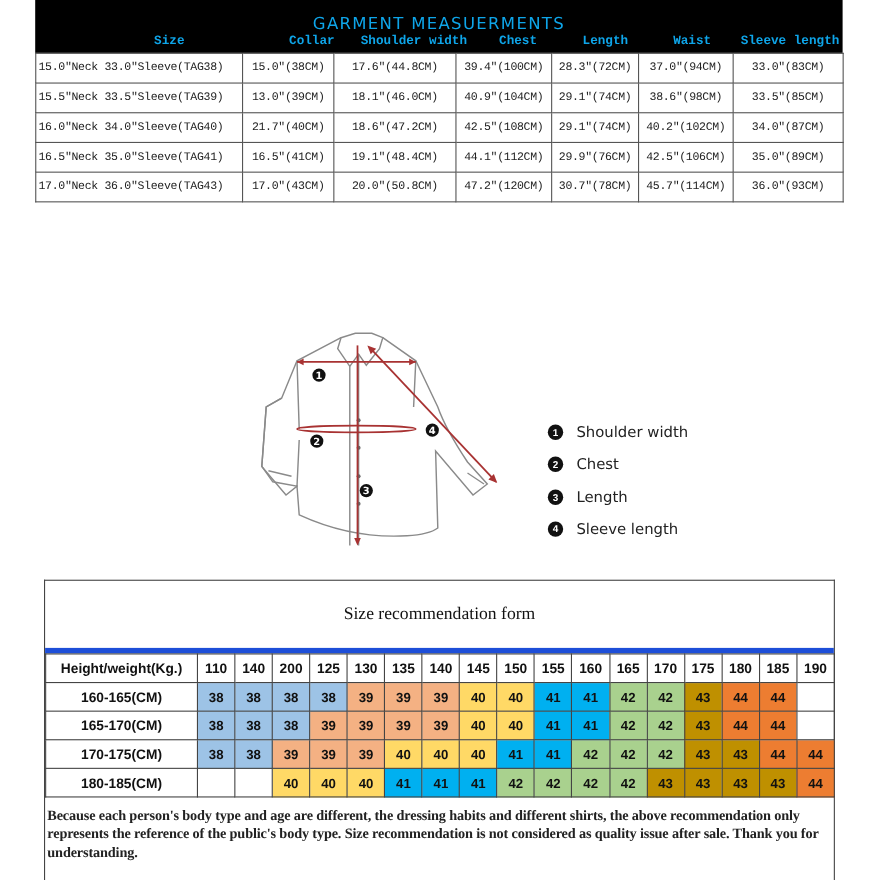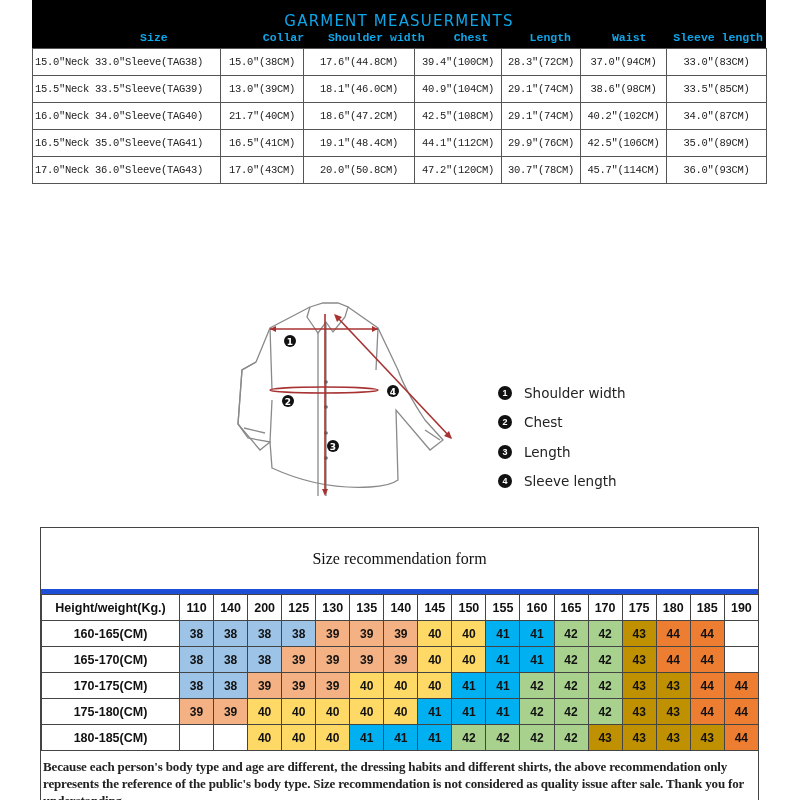--- a/index.html
+++ b/index.html
@@ -257,40 +257,20 @@
           <td style="background: rgb(0, 176, 240);">41</td>
           <td style="background: rgb(169, 209, 142);">42</td>
           <td style="background: rgb(169, 209, 142);">42</td>
           <td style="background: rgb(169, 209, 142);">42</td>
           <td style="background: rgb(191, 144, 0);">43</td>
           <td style="background: rgb(191, 144, 0);">43</td>
           <td style="background: rgb(237, 125, 49);">44</td>
           <td style="background: rgb(237, 125, 49);">44</td>
         </tr>
         <tr>
-          <td class="hlabel">175-180(CM)</td>
-          <td style="background: rgb(244, 177, 131);">39</td>
-          <td style="background: rgb(244, 177, 131);">39</td>
-          <td style="background: rgb(255, 217, 102);">40</td>
-          <td style="background: rgb(255, 217, 102);">40</td>
-          <td style="background: rgb(255, 217, 102);">40</td>
-          <td style="background: rgb(255, 217, 102);">40</td>
-          <td style="background: rgb(255, 217, 102);">40</td>
-          <td style="background: rgb(0, 176, 240);">41</td>
-          <td style="background: rgb(0, 176, 240);">41</td>
-          <td style="background: rgb(0, 176, 240);">41</td>
-          <td style="background: rgb(169, 209, 142);">42</td>
-          <td style="background: rgb(169, 209, 142);">42</td>
-          <td style="background: rgb(169, 209, 142);">42</td>
-          <td style="background: rgb(191, 144, 0);">43</td>
-          <td style="background: rgb(191, 144, 0);">43</td>
-          <td style="background: rgb(237, 125, 49);">44</td>
-          <td style="background: rgb(237, 125, 49);">44</td>
-        </tr>
-        <tr>
           <td class="hlabel">180-185(CM)</td>
           <td></td>
           <td></td>
           <td style="background: rgb(255, 217, 102);">40</td>
           <td style="background: rgb(255, 217, 102);">40</td>
           <td style="background: rgb(255, 217, 102);">40</td>
           <td style="background: rgb(0, 176, 240);">41</td>
           <td style="background: rgb(0, 176, 240);">41</td>
           <td style="background: rgb(0, 176, 240);">41</td>
           <td style="background: rgb(169, 209, 142);">42</td>

